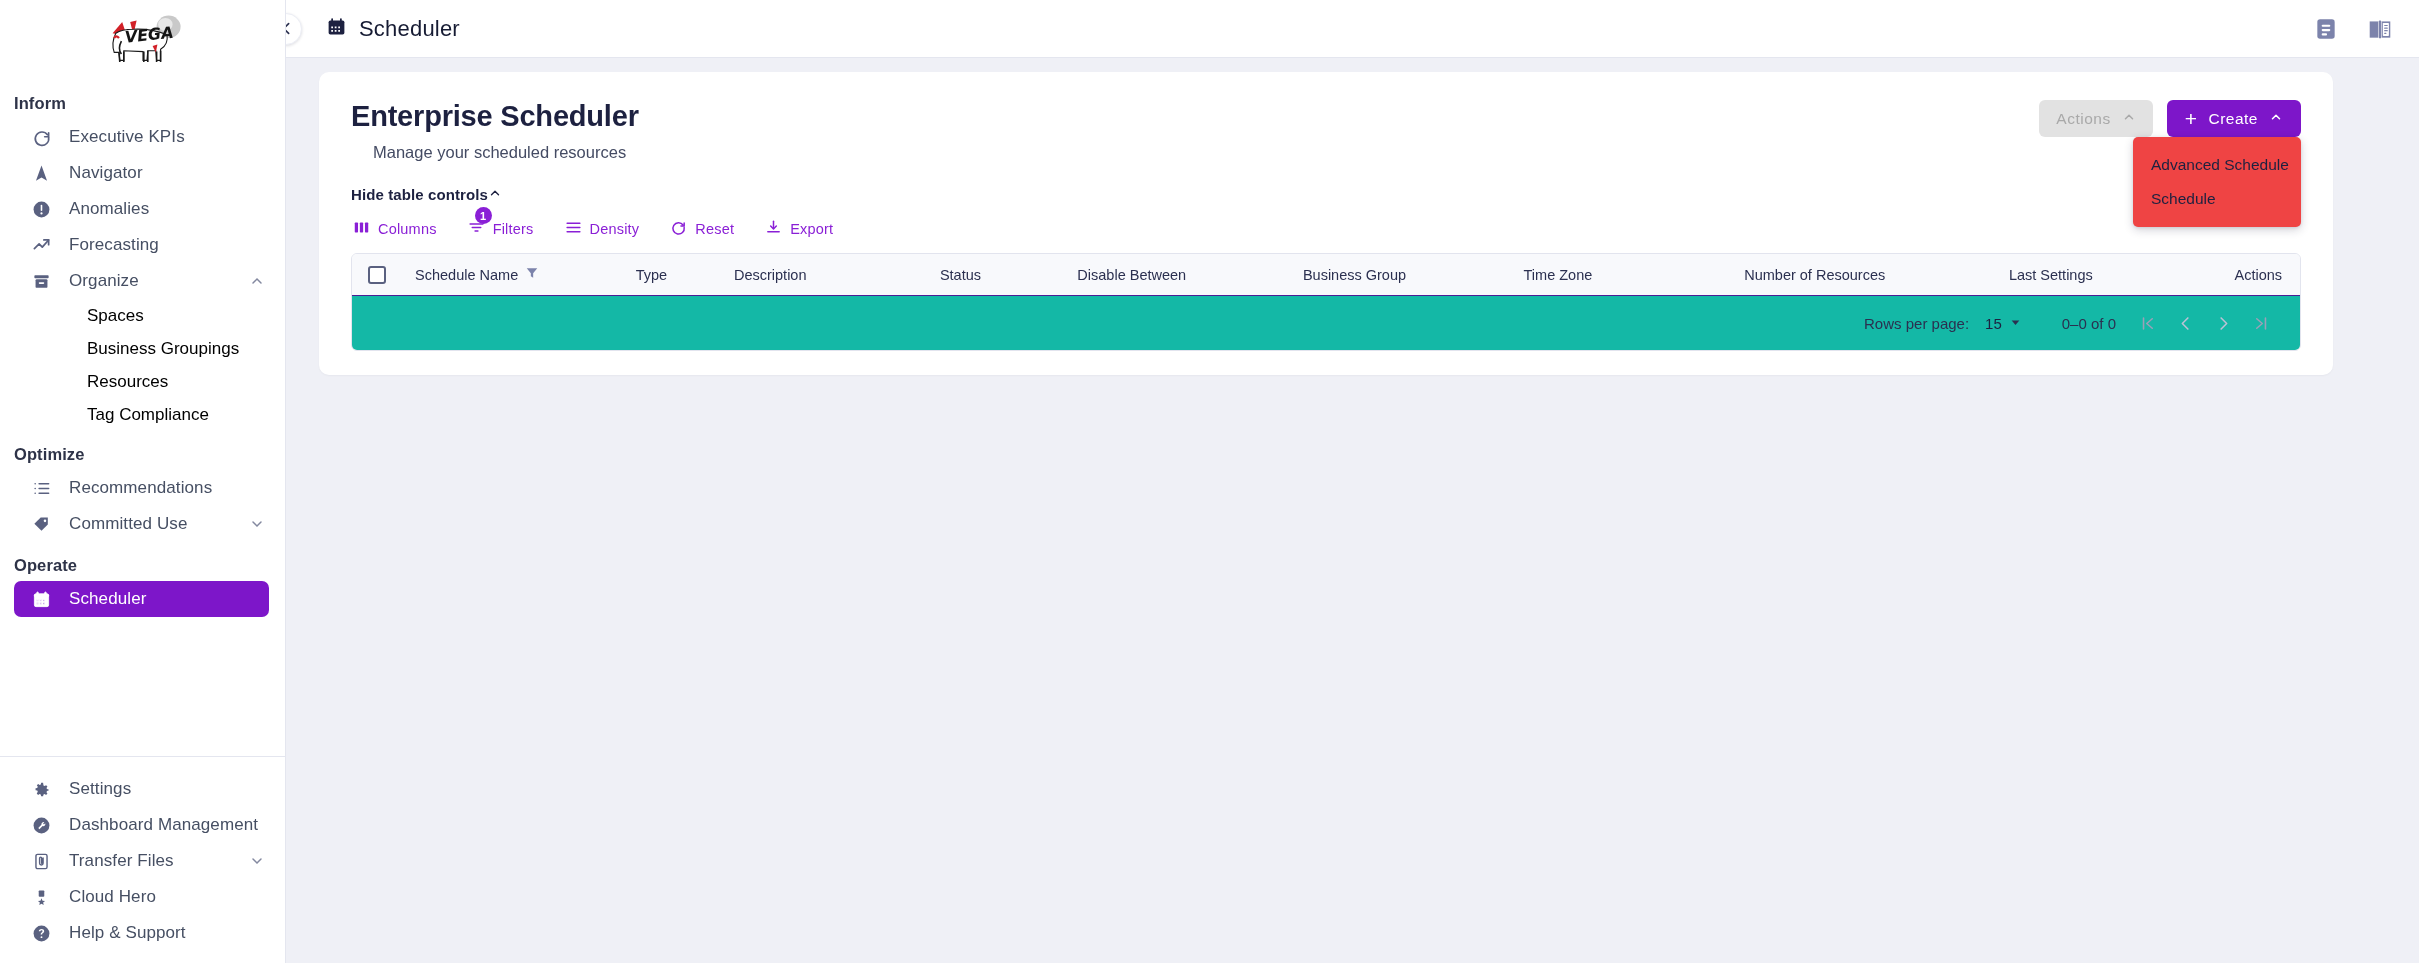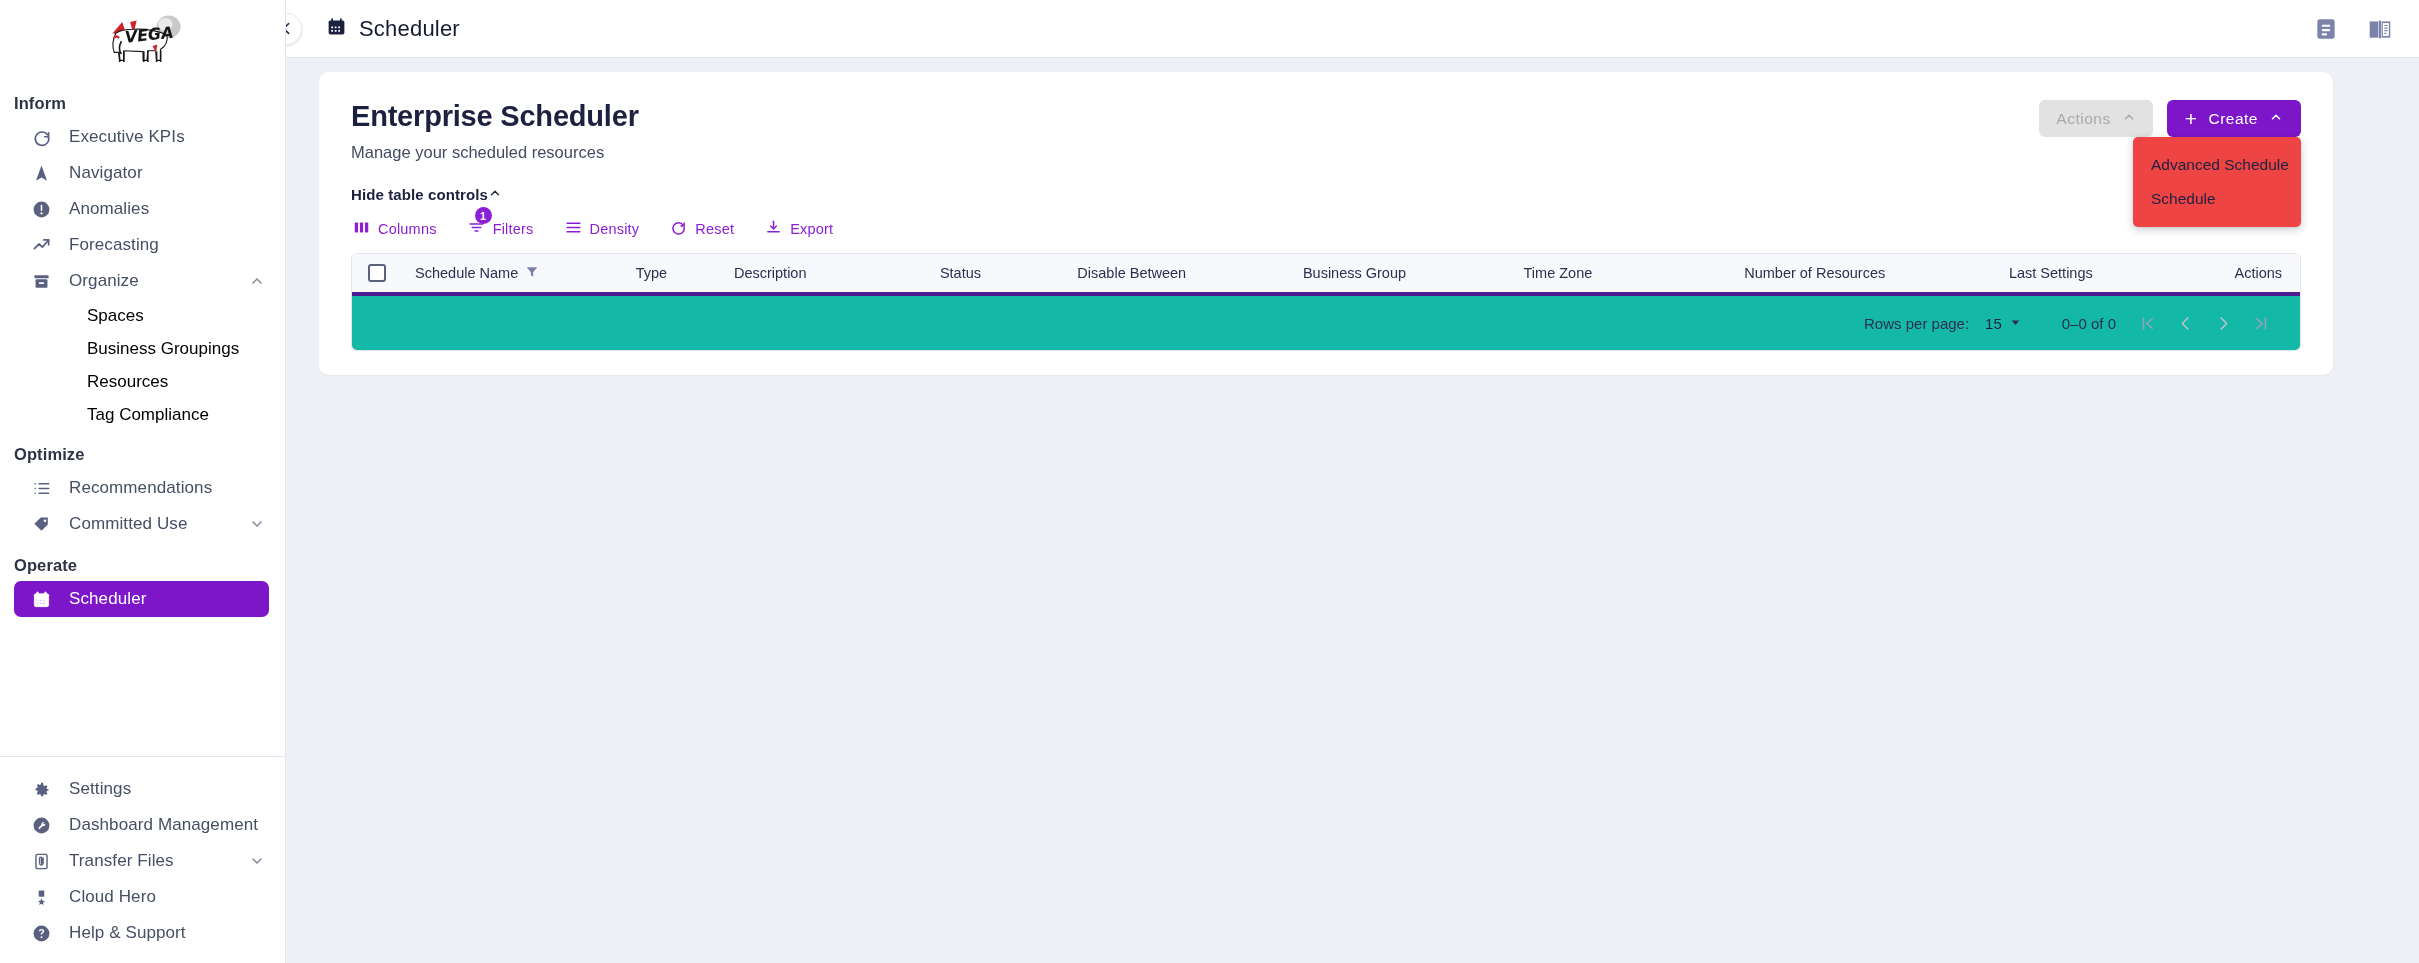--- a/index.html
+++ b/index.html
@@ -95,21 +95,21 @@
 
   .page-bg { flex: 1 1 auto; background: #eff0f6; padding: 14px 0 0 0; overflow: hidden; }
   .page-card {
     margin: 0 86px 0 33px; background: #fff;
     border-radius: 10px; padding: 28px 32px 24px 32px;
     box-shadow: 0 1px 2px rgba(20,20,50,.04);
     position: relative;
   }
   .page-head { display: flex; align-items: flex-start; }
   .page-title { font-size: 29px; font-weight: bold; color: #1d2140; letter-spacing: -.2px; }
-  .page-sub { font-size: 16.5px; color: #444b63; margin-top: 10px; }
+  .page-sub { font-size: 16.5px; color: #444b63; margin-top: 10px; margin-left: 22px; }
   .head-actions { margin-left: auto; display: flex; align-items: flex-start; gap: 14px; position: relative; }
 
   .btn {
     display: inline-flex; align-items: center; gap: 11px;
     height: 37px; padding: 0 17px; border: none; border-radius: 6px;
     font-size: 15.5px; font-family: inherit; cursor: pointer;
     letter-spacing: .5px; font-weight: 500;
   }
   .btn-actions { background: #e2e2e2; color: #a9a9a9; cursor: default; }
   .btn-create { background: #7d16c9; color: #fff; padding: 0 18px; }
@@ -147,21 +147,21 @@
     font-weight: bold; padding: 0 3px;
   }
 
   
   .grid {
     margin-top: 11px; border: 1px solid #e2e4ee; border-radius: 6px;
     background: #fff; overflow: hidden;
   }
   .grid-head {
     display: flex; align-items: center; height: 42px;
-    background: #f8f9fc; border-bottom: 4px solid #4c1d95;
+    background: #f8f9fc; border-bottom: 1px solid #4c1d95;
   }
   .th {
     font-size: 14.5px; color: #2b3050; font-weight: 400;
     display: flex; align-items: center; gap: 7px;
     padding: 0 8px; white-space: nowrap;
   }
   .th-check { width: 56px; justify-content: center; padding-left: 2px; }
   .chk {
     width: 18px; height: 18px; border: 2px solid #5a6180;
     border-radius: 3px; background: #fff; cursor: pointer;

